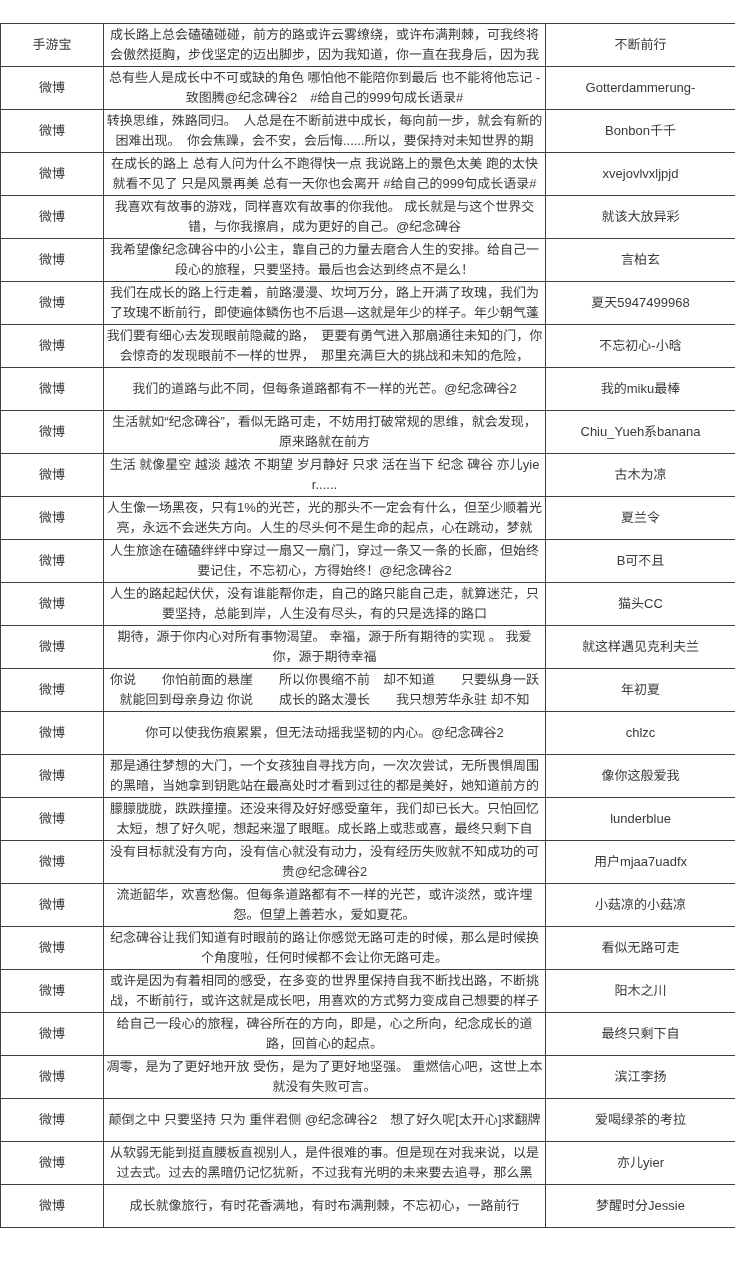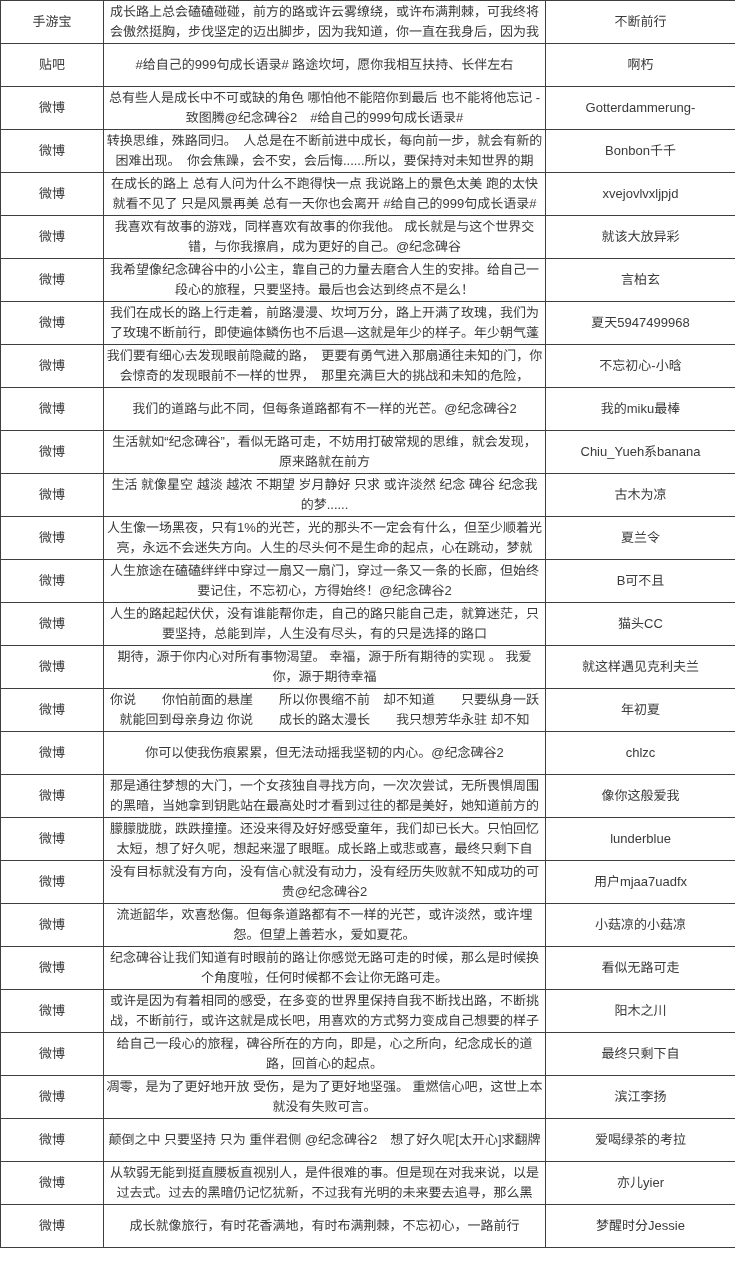--- a/index.html
+++ b/index.html
@@ -11,20 +11,21 @@
   .page {
     width: 735px;
     height: 1279px;
     background: #ffffff;
     overflow: hidden;
   }
   table.quotes {
     width: 735px;
     border-collapse: collapse;
     table-layout: fixed;
+    margin-top: 23px;
   }
   table.quotes td {
     border: 1px solid #3f3f3f;
     color: #3a3a3a;
     font-size: 13px;
     line-height: 20px;
     text-align: center;
     vertical-align: middle;
     height: 42px;
     padding: 0;
@@ -61,31 +62,20 @@
       <div class="cell-inner">手游宝</div>
     </td>
     <td class="content-cell">
       <div class="cell-inner">成长路上总会磕磕碰碰，前方的路或许云雾缭绕，或许布满荆棘，可我终将会傲然挺胸，步伐坚定的迈出脚步，因为我知道，你一直在我身后，因为我</div>
     </td>
     <td class="author-cell">
       <div class="cell-inner">不断前行</div>
     </td>
   </tr>
 
-  <tr>
-    <td class="source-cell">
-      <div class="cell-inner">贴吧</div>
-    </td>
-    <td class="content-cell">
-      <div class="cell-inner">#给自己的999句成长语录# 路途坎坷，愿你我相互扶持、长伴左右</div>
-    </td>
-    <td class="author-cell">
-      <div class="cell-inner">啊朽</div>
-    </td>
-  </tr>
 
   <tr>
     <td class="source-cell">
       <div class="cell-inner">微博</div>
     </td>
     <td class="content-cell">
       <div class="cell-inner">总有些人是成长中不可或缺的角色 哪怕他不能陪你到最后 也不能将他忘记 -致图腾@纪念碑谷2　#给自己的999句成长语录#</div>
     </td>
     <td class="author-cell">
       <div class="cell-inner">Gotterdammerung-</div>
@@ -186,21 +176,21 @@
     <td class="author-cell">
       <div class="cell-inner">Chiu_Yueh系banana</div>
     </td>
   </tr>
 
   <tr>
     <td class="source-cell">
       <div class="cell-inner">微博</div>
     </td>
     <td class="content-cell">
-      <div class="cell-inner">生活 就像星空 越淡 越浓 不期望 岁月静好 只求 或许淡然 纪念 碑谷 纪念我的梦......</div>
+      <div class="cell-inner">生活 就像星空 越淡 越浓 不期望 岁月静好 只求 活在当下 纪念 碑谷 亦儿yier......</div>
     </td>
     <td class="author-cell">
       <div class="cell-inner">古木为凉</div>
     </td>
   </tr>
 
   <tr>
     <td class="source-cell">
       <div class="cell-inner">微博</div>
     </td>

